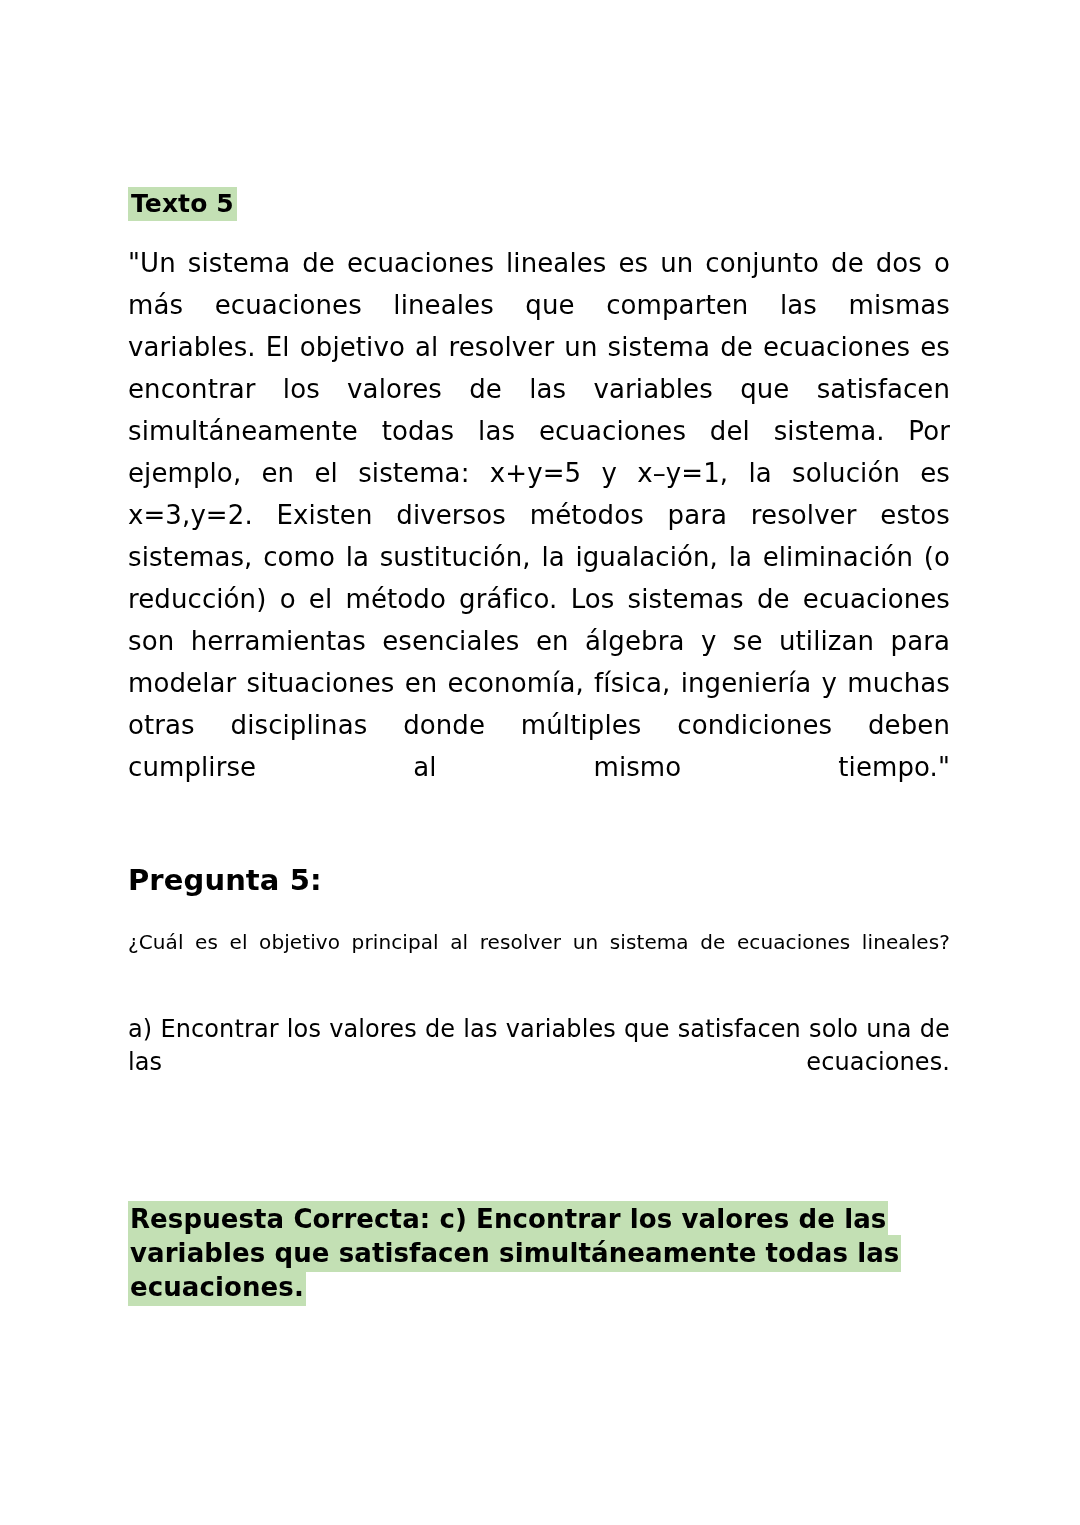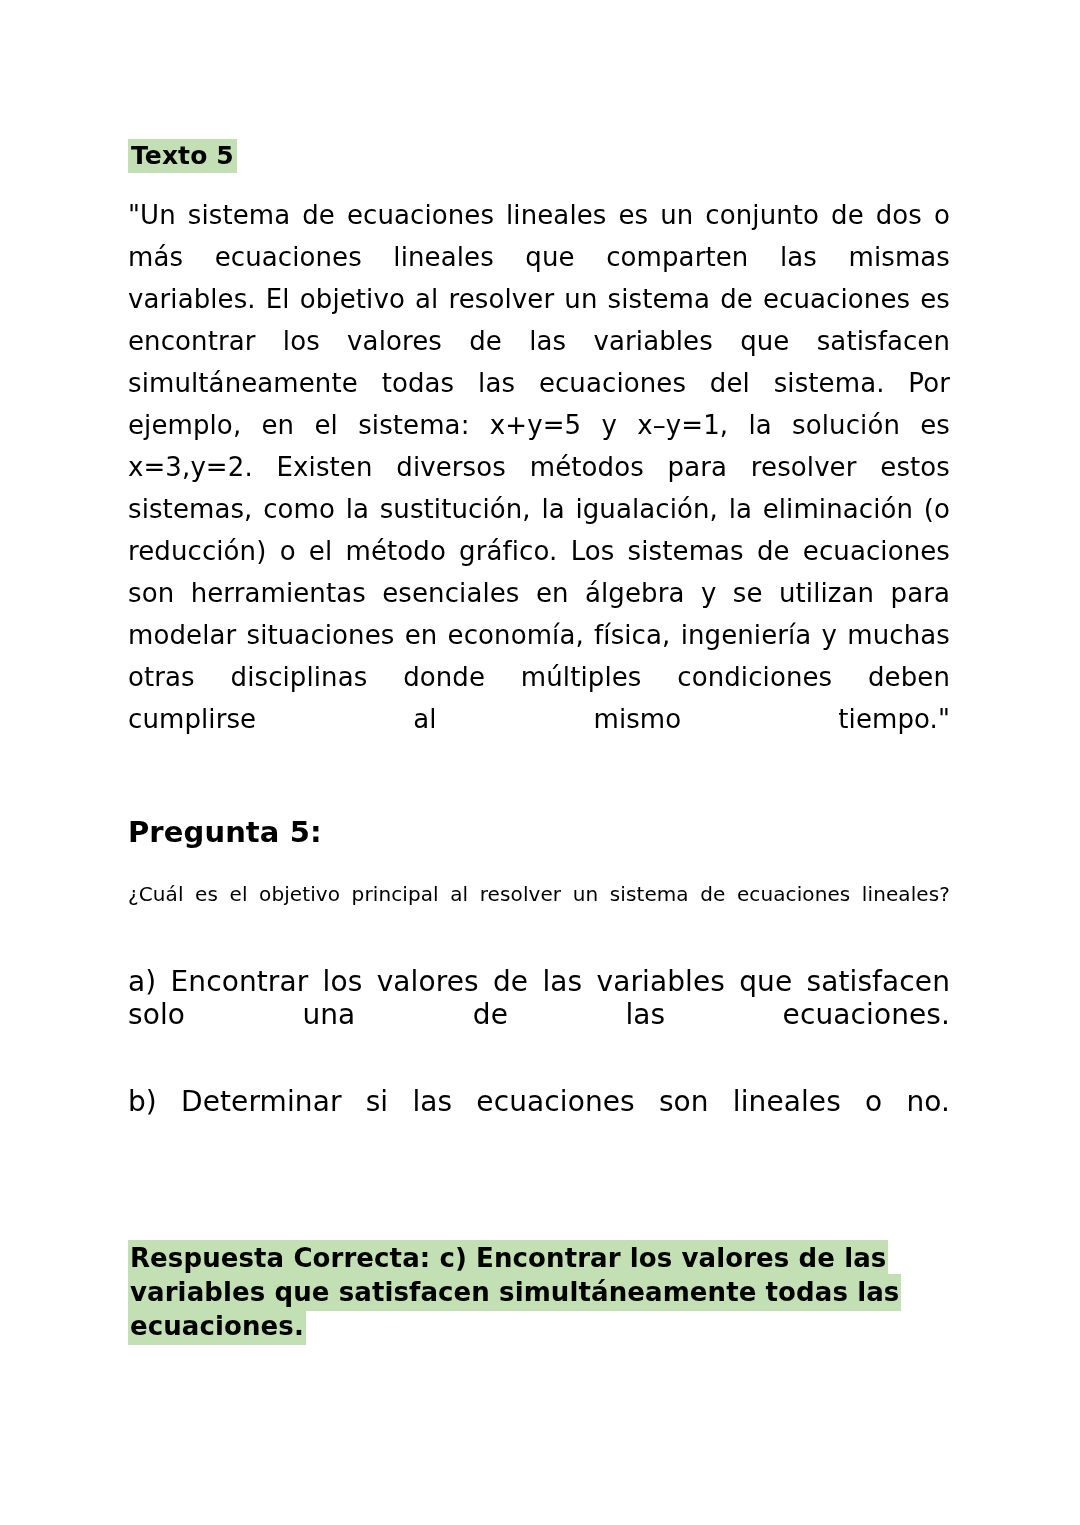--- a/index.html
+++ b/index.html
@@ -15,20 +15,21 @@
     -webkit-font-smoothing: antialiased;
   }
 
   .page {
     position: relative;
     width: 1080px;
     height: 1351px;
     background: #ffffff;
     box-sizing: border-box;
     overflow: hidden;
+    margin-top: 48px;
   }
 
   .content {
     position: absolute;
     left: 128px;
     top: 140px;
     width: 822px;
   }
 
   
@@ -81,21 +82,21 @@
   }
 
   
   .options {
     margin: 0;
     padding: 0;
     list-style: none;
   }
   .option {
     margin: 21px 0 0 0;
-    font-size: 28px;
+    font-size: 24px;
     line-height: 33px;
     text-align: justify;
     text-justify: inter-word;
     letter-spacing: 0.1px;
   }
   
   .option::after,
   .question-text::after,
   .body-par::after {
     content: "";
@@ -127,19 +128,18 @@
     <h1 class="doc-heading"><span class="hl">Texto 5</span></h1>
 
     <p class="body-par"><span>"Un </span><b>sistema de ecuaciones lineales</b><span> es un conjunto de dos o más ecuaciones lineales que comparten las mismas variables. El objetivo al resolver un sistema de ecuaciones es encontrar los valores de las variables que satisfacen simultáneamente todas las ecuaciones del sistema. Por ejemplo, en el sistema: x+y=5 y x–y=1, la solución es x=3,y=2. Existen diversos métodos para resolver estos sistemas, como la sustitución, la igualación, la eliminación (o reducción) o el método gráfico. Los sistemas de ecuaciones son herramientas esenciales en álgebra y se utilizan para modelar situaciones en economía, física, ingeniería y muchas otras disciplinas donde múltiples condiciones deben cumplirse al mismo tiempo."</span></p>
 
     <h2 class="sub-heading">Pregunta 5:</h2>
 
     <p class="question-text">¿Cuál es el objetivo principal al resolver un sistema de ecuaciones lineales?</p>
 
     <ul class="options">
       <li class="option">a) Encontrar los valores de las variables que satisfacen solo una de las ecuaciones.</li>
-      <li class="option">b) Determinar si las ecuaciones son lineales o no.</li>
     </ul>
 
     <p class="answer-block"><span class="hl">Respuesta Correcta: c) Encontrar los valores de las variables que satisfacen simultáneamente todas las ecuaciones.</span></p>
 
   </div>
 </div>
 
 </body></html>

